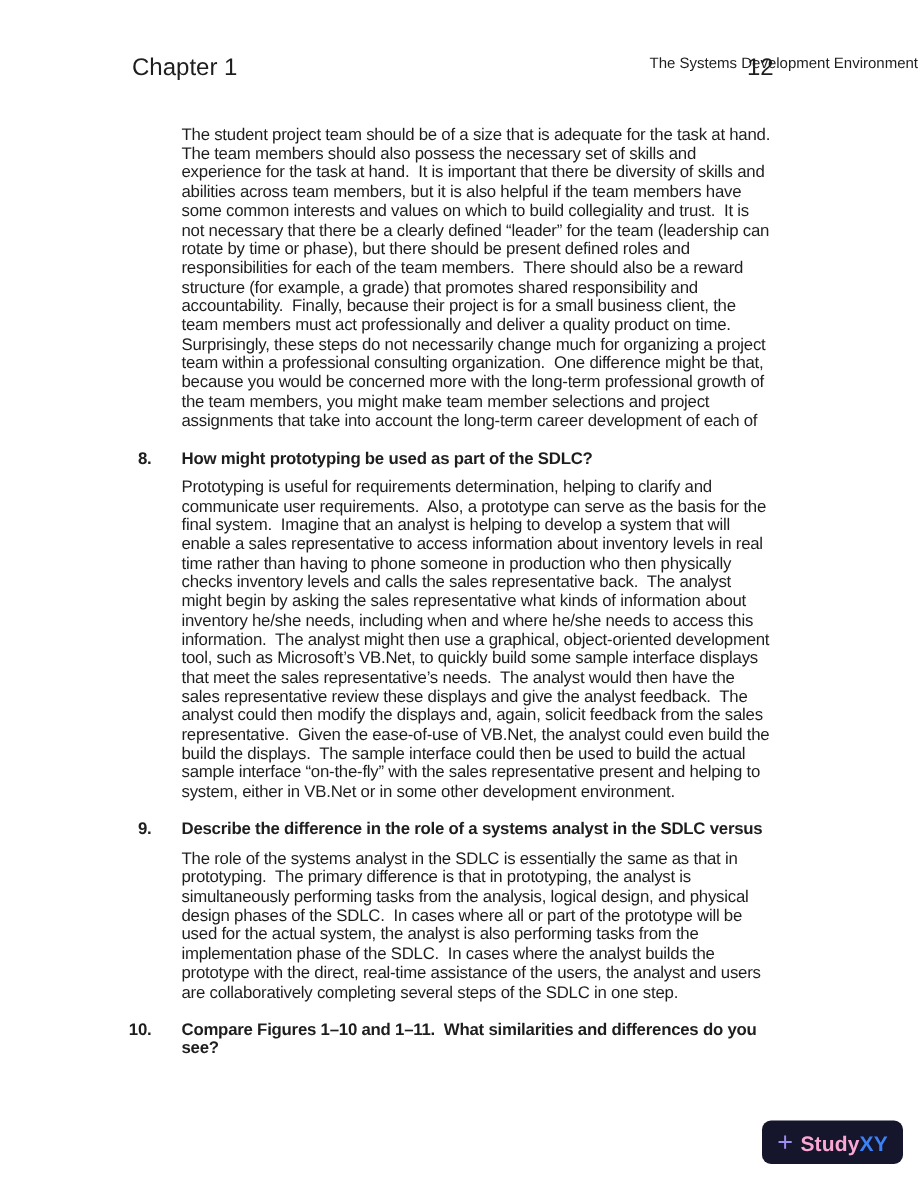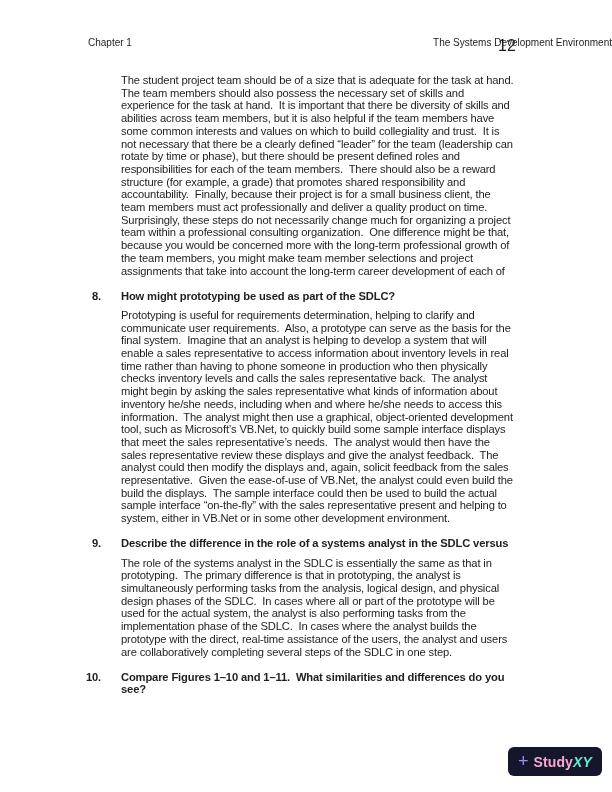--- a/index.html
+++ b/index.html
@@ -5,25 +5,25 @@
   html,body { margin:0; padding:0; background:#e9e9e9; }
   .page {
     position:relative;
     width:612px; height:792px;
     margin:0 auto;
     background:#ffffff;
     font-family:"Liberation Sans", sans-serif;
     color:#1e1e1e;
     overflow:hidden;
   }
-  .header-left  { position:absolute; left:88px;  top:37px; font-size:10px; }
+  .header-left  { position:absolute; left:88px;  top:37px; font-size:16px; }
   .header-center{ position:absolute; left:0; right:0; top:37px; text-align:right; font-size:10px; }
   .header-right { position:absolute; left:498px; top:37px; width:17px; text-align:right; font-size:16px; }
 
-  .content { position:absolute; top:74px; left:0; width:516px; }
+  .content { position:absolute; top:84px; left:0; width:516px; }
 
   .block { font-size:11.2px; line-height:12.7px; letter-spacing:-0.15px; }
   .paragraph, .answer { margin:0 0 0 121px; }
   .question {
     position:relative;
     margin:12.4px 0 6.6px 121px;
     font-weight:bold;
   }
   .qnum {
     position:absolute;
@@ -46,21 +46,21 @@
     cursor:pointer;
   }
   .brand-plus {
     color:#9d8df2;
     font-size:18px;
     font-weight:300;
     line-height:1;
     margin:-2px 5px 0 0;
   }
   .brand-name   { color:#f9a8d4; font-weight:bold; font-size:14px; letter-spacing:0.1px; }
-  .brand-suffix { color:#5eead4; font-weight:bold; font-size:14px; letter-spacing:0.1px;font-style:italic; }
+  .brand-suffix { color:#3b82f6; font-weight:bold; font-size:14px; letter-spacing:0.1px; }
 </style>
 </head>
 <body>
 
 <div class="page">
 
   <div class="header-left">Chapter 1</div>
   <div class="header-center">The Systems Development Environment</div>
   <div class="header-right">12</div>
 

